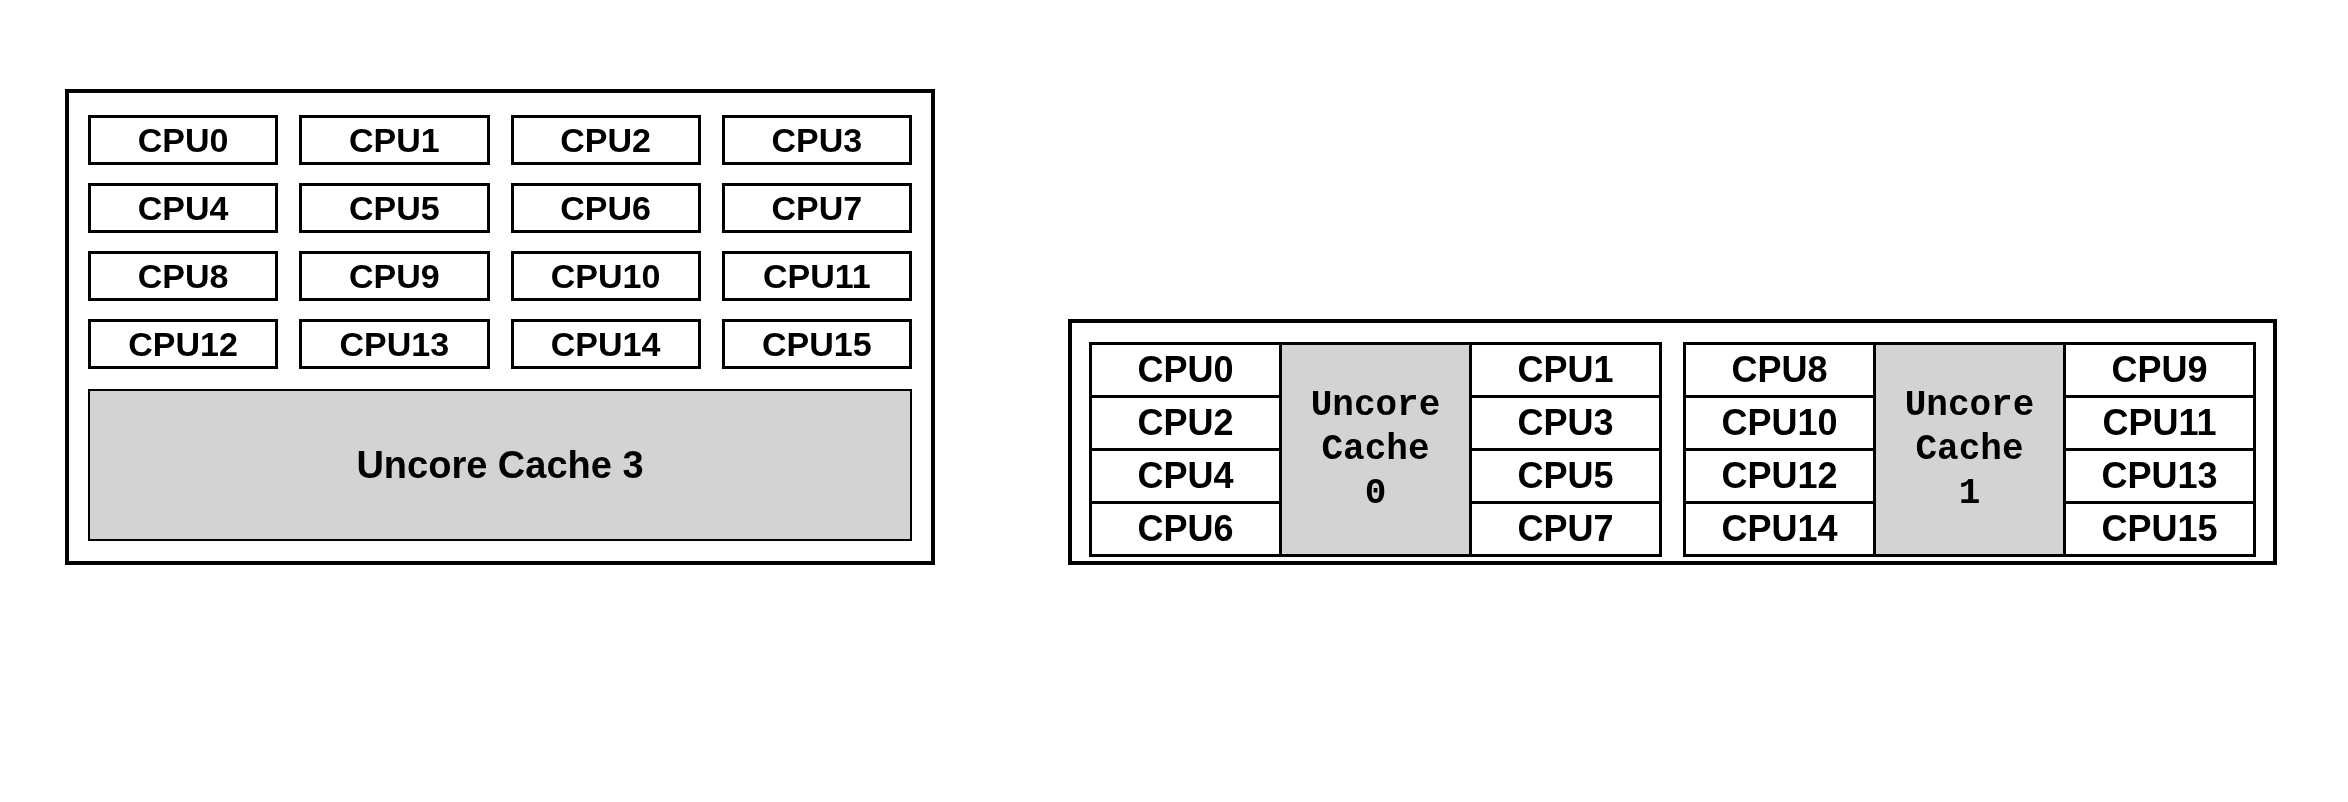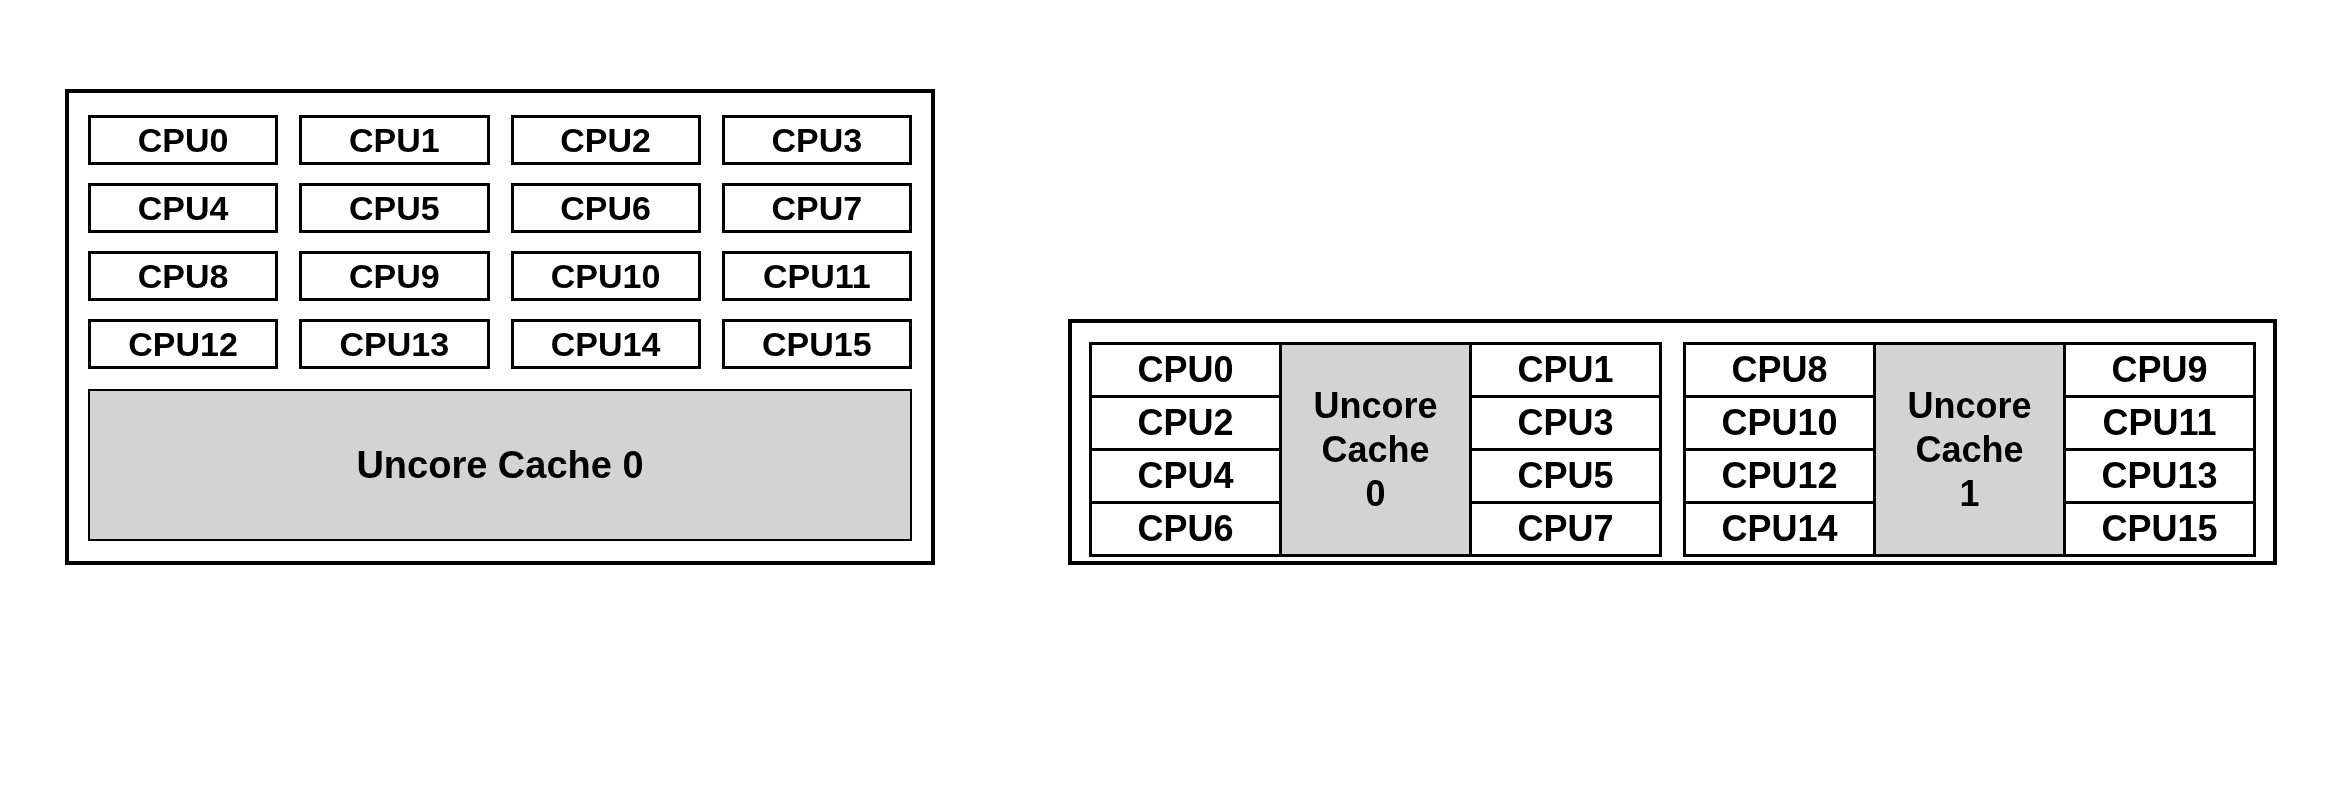--- a/index.html
+++ b/index.html
@@ -86,20 +86,21 @@
     line-height: 1;
     height: 50px;
   }
   .cluster td.cache-cell {
     background: #d3d3d3;
   }
   .cache-line {
     display: block;
     line-height: 44px;
     font-size: 36px;
+    font-family: Liberation Mono, monospace;
   }
 
   
   .caption {
     position: absolute;
     top: 639px;
     text-align: center;
     font-size: 42px;
     line-height: 1.2;
     letter-spacing: 0.5px;
@@ -125,21 +126,21 @@
       <div class="cpu-box">CPU8</div>
       <div class="cpu-box">CPU9</div>
       <div class="cpu-box">CPU10</div>
       <div class="cpu-box">CPU11</div>
       <div class="cpu-box">CPU12</div>
       <div class="cpu-box">CPU13</div>
       <div class="cpu-box">CPU14</div>
       <div class="cpu-box">CPU15</div>
     </div>
     <div class="uncore-mono">
-      <span>Uncore Cache 0</span>
+      <span>Uncore Cache 3</span>
     </div>
   </section>
 
   <section class="split-diagram">
 
     <table class="cluster cluster-0">
       <tbody>
         <tr>
           <td class="cpu-cell">CPU0</td>
           <td class="cache-cell" rowspan="4">

